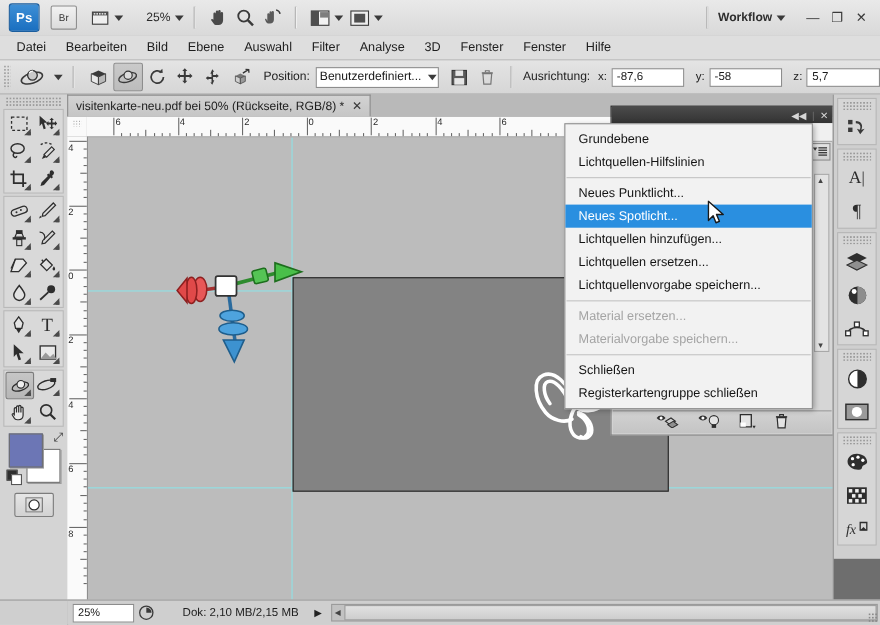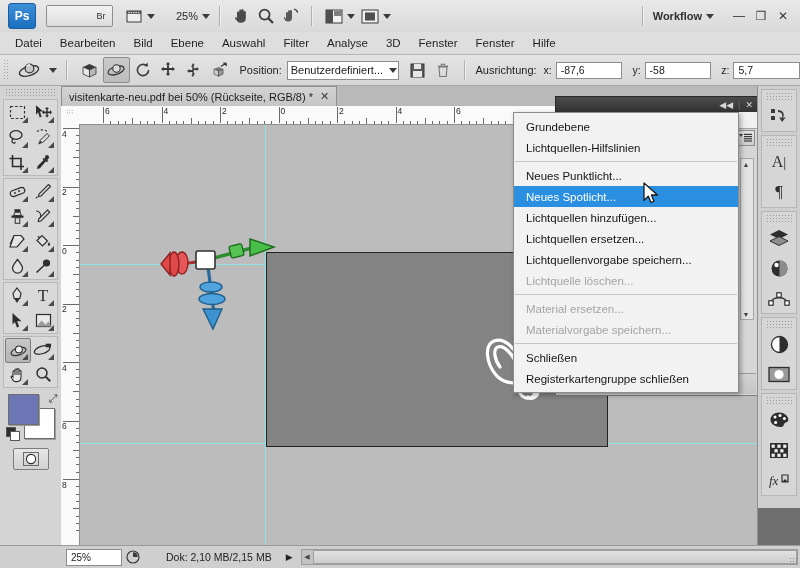--- a/index.html
+++ b/index.html
@@ -15,21 +15,21 @@
   
   .appbar{position:absolute;left:0;top:0;width:800px;height:32px;
     background:linear-gradient(#e9e9e9,#d9d9d9);border-bottom:1px solid #a9a9a9;
     display:flex;align-items:center;}
   .ps-logo{width:26px;height:24px;margin-left:8px;border-radius:3px;
     background:linear-gradient(#3d8fd6,#1a6fc0);color:#fff;font-weight:bold;
     font-size:12px;display:flex;align-items:center;justify-content:center;
     border:1px solid #1b5e9e;}
   .br-btn{width:22px;height:20px;margin-left:10px;border:1px solid #8f8f8f;
     border-radius:2px;background:linear-gradient(#f2f2f2,#dcdcdc);
-    display:flex;align-items:center;justify-content:center;font-size:9px;color:#333;padding-left:43px;}
+    display:flex;align-items:center;justify-content:center;font-size:9px;color:#333;}
   .ico-btn{height:24px;display:flex;align-items:center;justify-content:center;
     padding:0 3px;}
   .caret{width:0;height:0;border-left:4px solid transparent;border-right:4px solid transparent;
     border-top:5px solid #3a3a3a;margin-left:4px;}
   .zoombox{margin-left:18px;display:flex;align-items:center;font-size:11px;color:#2a2a2a;}
   .vsep{width:1px;height:20px;background:#b0b0b0;margin:0 9px;
     border-right:1px solid #efefef;}
   .spacer{flex:1;}
   .workflow{font-size:11px;font-weight:bold;color:#2e2e2e;display:flex;align-items:center;}
   .wbtn{width:22px;height:20px;display:flex;align-items:center;justify-content:center;
@@ -792,21 +792,20 @@
 
   <div class="ctxmenu" id="ctxmenu">
       <div class="ctxitem">Grundebene</div>
       <div class="ctxitem">Lichtquellen-Hilfslinien</div>
       <div class="ctxsep"></div>
       <div class="ctxitem">Neues Punktlicht...</div>
       <div class="ctxitem hl">Neues Spotlicht...</div>
       <div class="ctxitem">Lichtquellen hinzufügen...</div>
       <div class="ctxitem">Lichtquellen ersetzen...</div>
       <div class="ctxitem">Lichtquellenvorgabe speichern...</div>
-      <div class="ctxitem dis">Lichtquelle löschen...</div>
       <div class="ctxsep"></div>
       <div class="ctxitem dis">Material ersetzen...</div>
       <div class="ctxitem dis">Materialvorgabe speichern...</div>
       <div class="ctxsep"></div>
       <div class="ctxitem">Schließen</div>
       <div class="ctxitem">Registerkartengruppe schließen</div>
     </div>
 
   <svg class="cursor" width="17" height="24" viewBox="0 0 17 24">
     <path d="M1 1l0 17.5 4.3-4.4 2.6 6.4 3.1-1.3-2.6-6.2 6.1 0z" fill="#fff" stroke="#1a1a1a" stroke-width="1.3" stroke-linejoin="round"></path>

